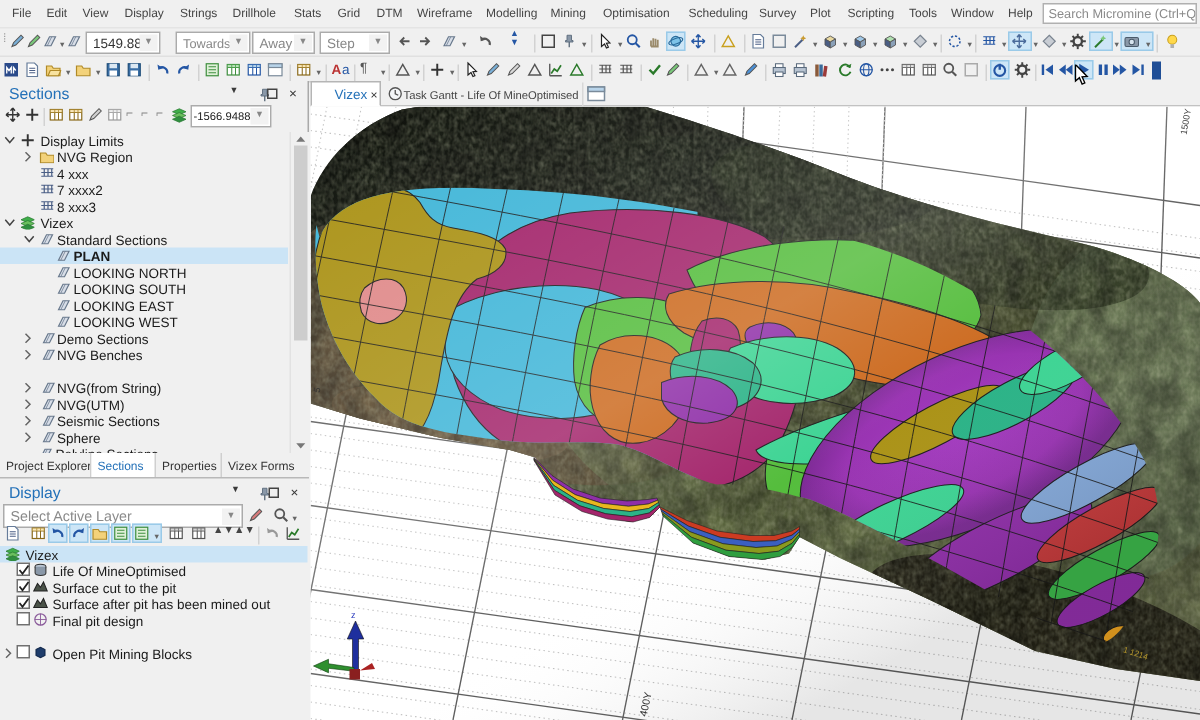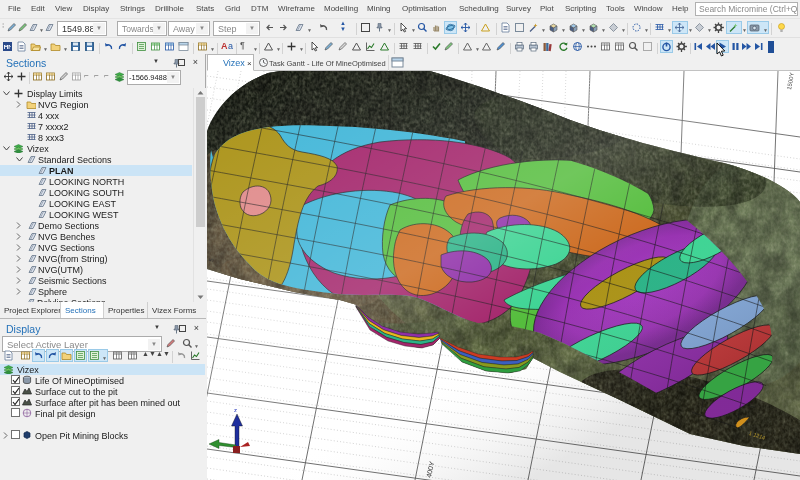--- a/index.html
+++ b/index.html
@@ -555,30 +555,20 @@
 </div>
 <div class="trow" style="top:143px;">
 <svg class="abs" style="left:16px;top:2px;" width="5" height="7" viewBox="0 0 5 7">
           <path d="M1,0.5 L4,3.5 L1,6.5" stroke="#666" stroke-width="1" fill="none"></path>
         </svg>
 <svg class="abs" style="left:27px;top:0px;" width="10" height="10" viewBox="0 0 10 10">
           <path d="M2,8.5 L5,2.5 L9,2.5 L6,8.5 Z" fill="#d8dee8" stroke="#68788c" stroke-width="0.8"></path>
           <path d="M3.5,8.5 L6.5,2.5" stroke="#68788c" stroke-width="0.5"></path>
         </svg>
 <span class="abs" style="left:38px;top:1px;">NVG Benches</span>
-</div>
-<div class="trow" style="top:154px;">
-<svg class="abs" style="left:16px;top:2px;" width="5" height="7" viewBox="0 0 5 7">
-          <path d="M1,0.5 L4,3.5 L1,6.5" stroke="#666" stroke-width="1" fill="none"></path>
-        </svg>
-<svg class="abs" style="left:27px;top:0px;" width="10" height="10" viewBox="0 0 10 10">
-          <path d="M2,8.5 L5,2.5 L9,2.5 L6,8.5 Z" fill="#d8dee8" stroke="#68788c" stroke-width="0.8"></path>
-          <path d="M3.5,8.5 L6.5,2.5" stroke="#68788c" stroke-width="0.5"></path>
-        </svg>
-<span class="abs" style="left:38px;top:1px;">NVG Sections</span>
 </div>
 <div class="trow" style="top:165px;">
 <svg class="abs" style="left:16px;top:2px;" width="5" height="7" viewBox="0 0 5 7">
           <path d="M1,0.5 L4,3.5 L1,6.5" stroke="#666" stroke-width="1" fill="none"></path>
         </svg>
 <svg class="abs" style="left:27px;top:0px;" width="10" height="10" viewBox="0 0 10 10">
           <path d="M2,8.5 L5,2.5 L9,2.5 L6,8.5 Z" fill="#d8dee8" stroke="#68788c" stroke-width="0.8"></path>
           <path d="M3.5,8.5 L6.5,2.5" stroke="#68788c" stroke-width="0.5"></path>
         </svg>
 <span class="abs" style="left:38px;top:1px;">NVG(from String)</span>

